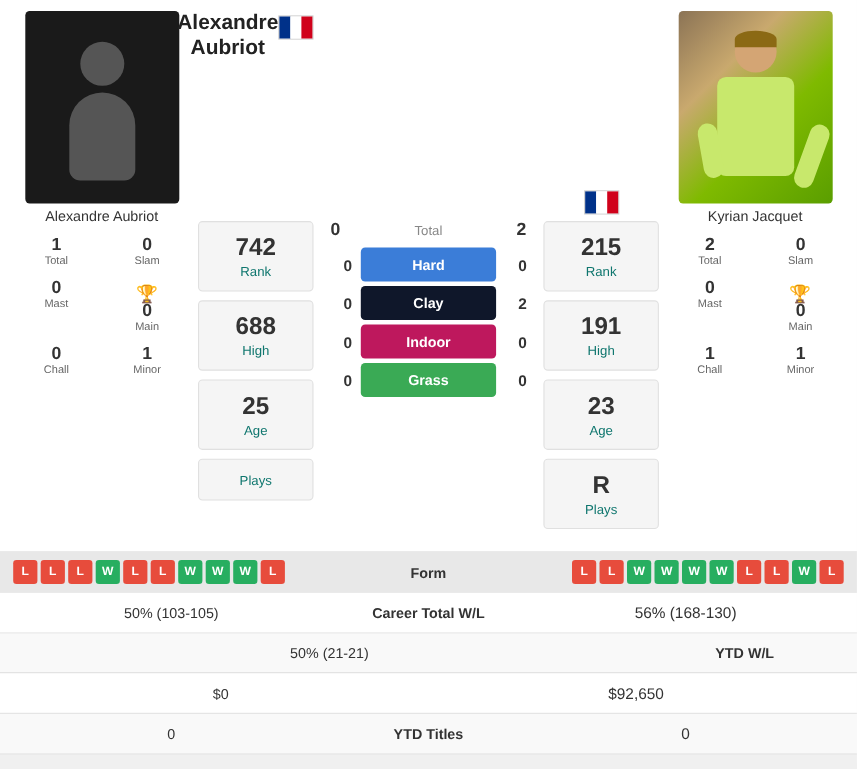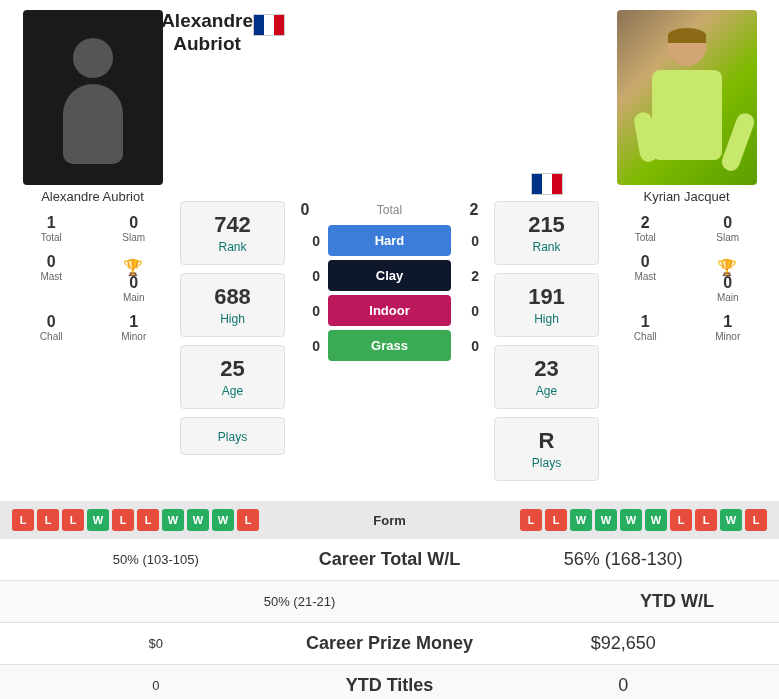--- a/index.html
+++ b/index.html
@@ -246,27 +246,27 @@
     .bottom-left-val {
       flex: 1;
       text-align: center;
       font-size: 13px;
       color: #333;
     }
     .bottom-center-label {
       width: 180px;
       text-align: center;
       font-weight: bold;
-      font-size: 18px;
+      font-size: 13px;
       color: #333;
     }
     .bottom-right-val {
       flex: 1;
       text-align: center;
-      font-size: 18px;
+      font-size: 14px;
       color: #333;
     }
 
     
     .right-photo-container {
       width: 140px;
       height: 175px;
       border-radius: 4px;
       overflow: hidden;
       background: linear-gradient(135deg, #8B7355 0%, #c9a96e 30%, #7FBA00 60%, #5a9e00 100%);
@@ -580,21 +580,20 @@
         <div class="bottom-left-val">50% (103-105)</div>
         <div class="bottom-center-label">Career Total W/L</div>
         <div class="bottom-right-val">56% (168-130)</div>
       </div>
       <div class="bottom-row">
         <div class="bottom-left-val">50% (21-21)</div>
         <div class="bottom-center-label">YTD W/L</div>
       </div>
       <div class="bottom-row">
         <div class="bottom-left-val">$0</div>
-        <div class="bottom-center-label">Career Prize Money</div>
         <div class="bottom-right-val">$92,650</div>
       </div>
       <div class="bottom-row">
         <div class="bottom-left-val">0</div>
         <div class="bottom-center-label">YTD Titles</div>
         <div class="bottom-right-val">0</div>
       </div>
     </div>
 
 </div>

